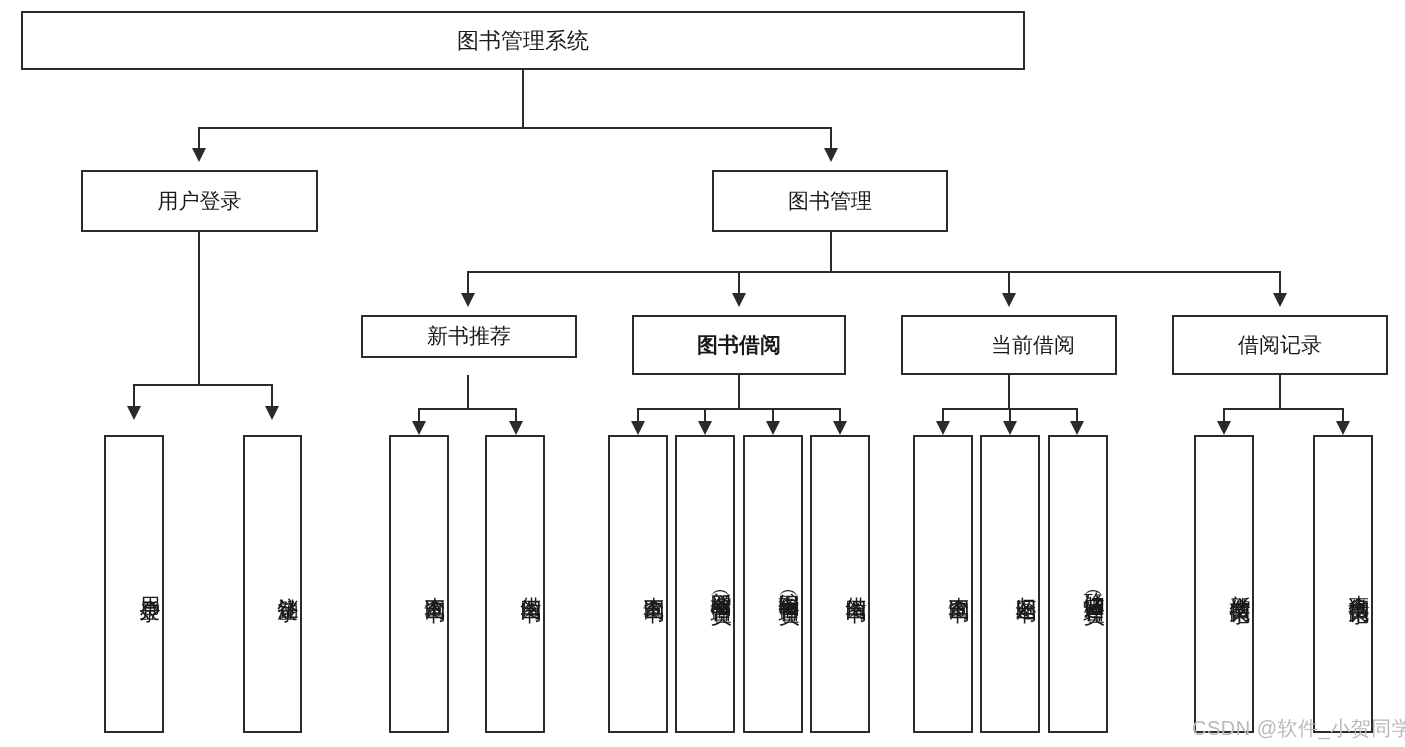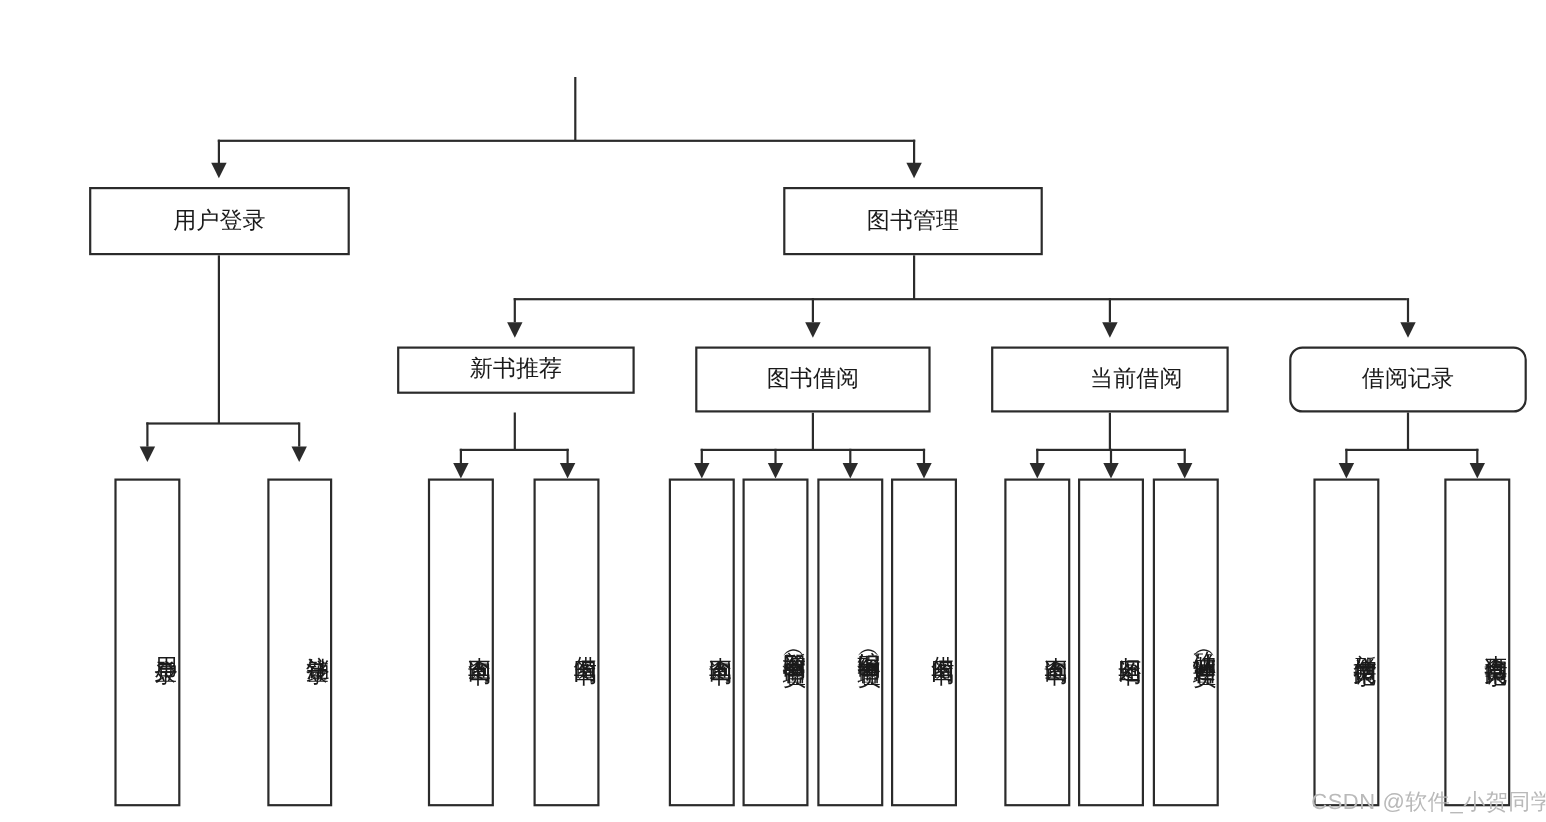--- a/index.html
+++ b/index.html
@@ -124,38 +124,41 @@
   <div class="ln vline" style="left:1076px;top:408px;height:14px;"></div>
   <div class="arrow" style="left:1070px;top:421px;"></div>
 
   <div class="ln vline" style="left:1279px;top:375px;height:34px;"></div>
   <div class="ln hline" style="left:1223px;top:408px;width:121px;"></div>
   <div class="ln vline" style="left:1223px;top:408px;height:14px;"></div>
   <div class="arrow" style="left:1217px;top:421px;"></div>
   <div class="ln vline" style="left:1342px;top:408px;height:14px;"></div>
   <div class="arrow" style="left:1336px;top:421px;"></div>
 
+  <div class="node root h" style="left:21px;top:11px;width:1004px;height:59px;">
+    <span>图书管理系统</span>
+  </div>
 
   <div class="node h" style="left:81px;top:170px;width:237px;height:62px;">
     <span>用户登录</span>
   </div>
   <div class="node h" style="left:712px;top:170px;width:236px;height:62px;">
     <span>图书管理</span>
   </div>
 
   <div class="node h" style="left:361px;top:315px;width:216px;height:43px;">
     <span>新书推荐</span>
   </div>
-  <div class="node h" style="left:632px;top:315px;width:214px;height:60px;">
+  <div class="node h" style="left:632px;top:315px;width:214px;height:60px;font-weight:bold;">
     <span>图书借阅</span>
   </div>
   <div class="node h" style="left:901px;top:315px;width:216px;height:60px;padding-left:48px;">
     <span>当前借阅</span>
   </div>
-  <div class="node h" style="left:1172px;top:315px;width:216px;height:60px;border-radius:12px;">
+  <div class="node h" style="left:1172px;top:315px;width:216px;height:60px;">
     <span>借阅记录</span>
   </div>
 
   <div class="node v" style="left:104px;top:435px;width:60px;height:298px;">
     <span class="vtext">用户登录</span>
   </div>
   <div class="node v" style="left:243px;top:435px;width:59px;height:298px;">
     <span class="vtext">注销登录</span>
   </div>
   <div class="node v" style="left:389px;top:435px;width:60px;height:298px;">

